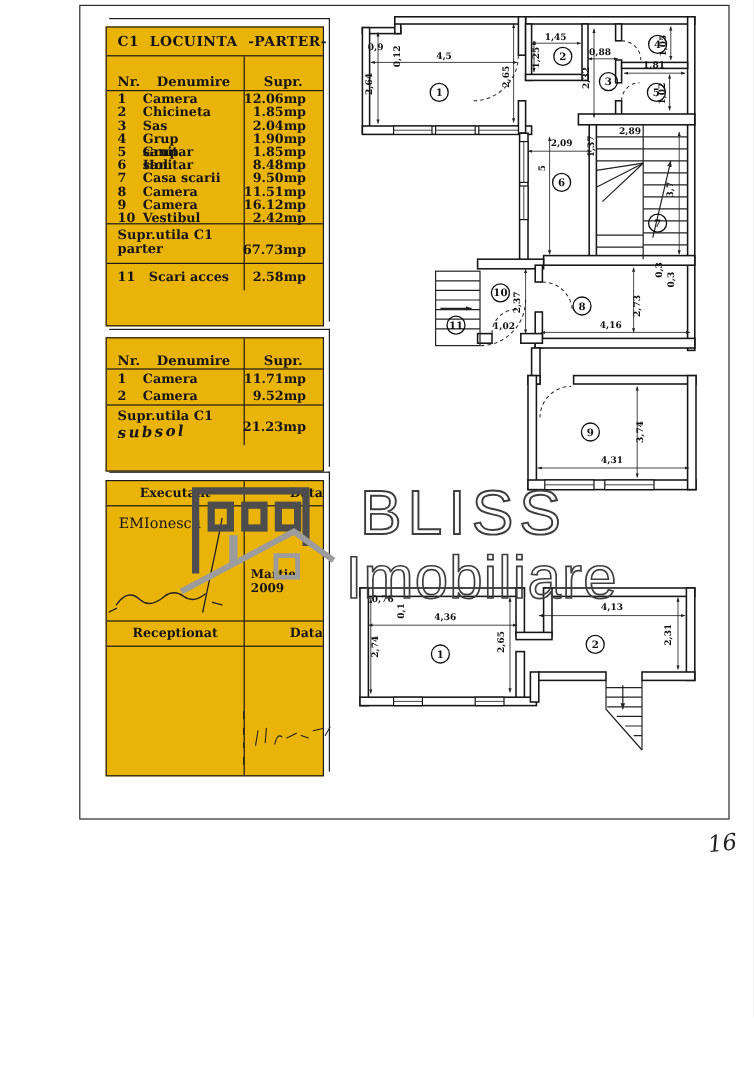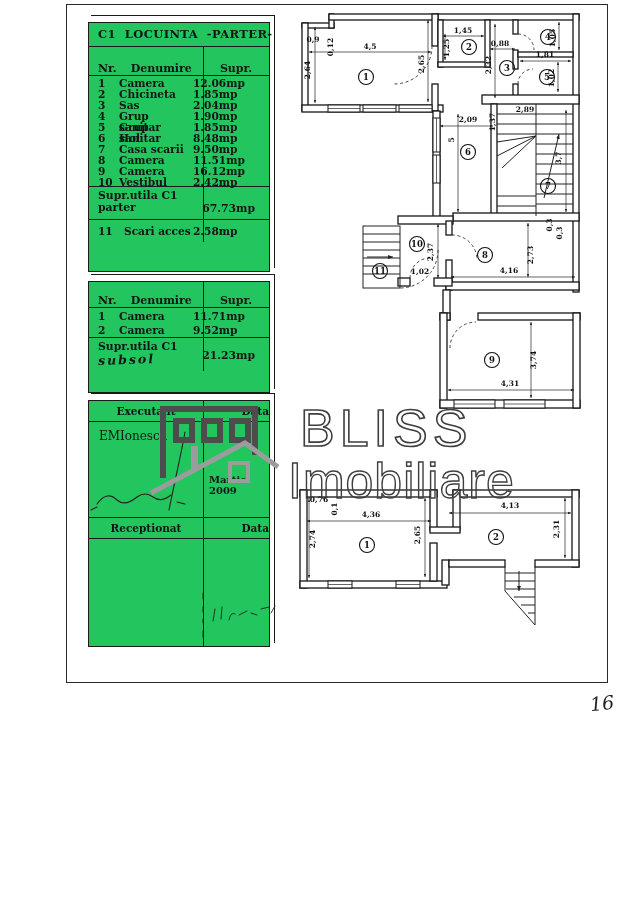--- a/index.html
+++ b/index.html
@@ -3,38 +3,38 @@
 <meta charset="utf-8">
 <style>
   html,body{margin:0;padding:0;background:#e8e8e8}
   .sheet{position:relative;width:628px;height:900px;background:#ffffff;overflow:hidden;
          font-family:"DejaVu Serif",serif;color:#151515;margin:0 auto}
   .frame{position:absolute;left:66px;top:4px;width:540px;height:677px;border:1.5px solid #2a2a2a}
   .page-num{position:absolute;left:590px;top:692px;font-size:19px;font-style:italic;
             font-family:"DejaVu Serif",serif;transform:rotate(-6deg);color:#222}
 
   
-  .tbl{position:absolute;left:88px;width:182px;background:#22c55e;border:1.6px solid #1a1a1a;
+  .tbl{position:absolute;left:88px;width:182px;background:#eab308;border:1.6px solid #1a1a1a;
        box-sizing:border-box;z-index:2}
   .tbl .shadow{position:absolute;left:2px;top:-8px;right:-6px;height:calc(100% + 4px);
        border-top:1.4px solid #1a1a1a;border-right:1.4px solid #1a1a1a;pointer-events:none}
   .t-title{height:23px;line-height:23px;padding-left:9px;font-weight:bold;font-size:11.5px;
            border-bottom:1.4px solid #1a1a1a;white-space:pre;letter-spacing:.4px}
   .t-head{height:28px;border-bottom:1.4px solid #1a1a1a;display:flex;align-items:flex-end;
           font-weight:bold;font-size:11px}
   .t-head .h-left{width:114px;padding-left:9px;box-sizing:border-box}
   .t-head .h-left .nm{margin-left:14px}
   .t-head .h-right{flex:1;text-align:center}
   .t-bodywrap{position:relative}
   .vline{position:absolute;left:114px;top:0;bottom:0;border-left:1.3px solid #1a1a1a}
   .t-items{padding-top:2px;height:110px;box-sizing:border-box}
   .row{display:flex;height:11px;font-size:10.6px;font-weight:bold;line-height:11px}
   .row .c-nr{width:21px;padding-left:9px;box-sizing:content-box}
   .row .c-name{flex:1}
-  .row .c-area{width:76px;text-align:left;padding-right:14px;box-sizing:border-box}
+  .row .c-area{width:76px;text-align:right;padding-right:14px;box-sizing:border-box}
   .row14 .row{height:14px;line-height:14px}
   .sect{border-top:1.4px solid #1a1a1a;position:relative;font-weight:bold;font-size:10.8px}
   .sect .lbl{padding:3px 0 0 9px;line-height:11.5px}
   .sect .val{position:absolute;right:14px;bottom:4px}
   .hand{font-style:italic;letter-spacing:2px;font-size:12.5px;transform:rotate(-2deg);
         display:inline-block;margin-top:1px;font-weight:600}
   
   .s-row{height:20px;display:flex;align-items:center;font-weight:bold;font-size:10.5px}
   .s-row .h-left{width:114px;text-align:center}
   .s-row .h-right{flex:1;text-align:right}

